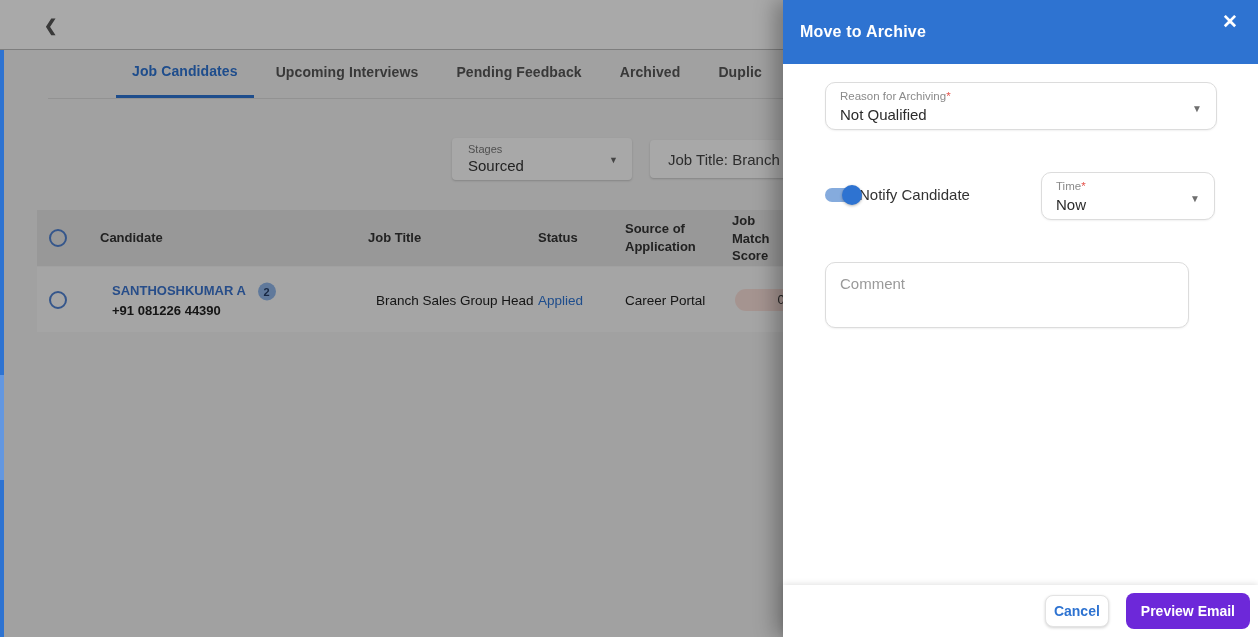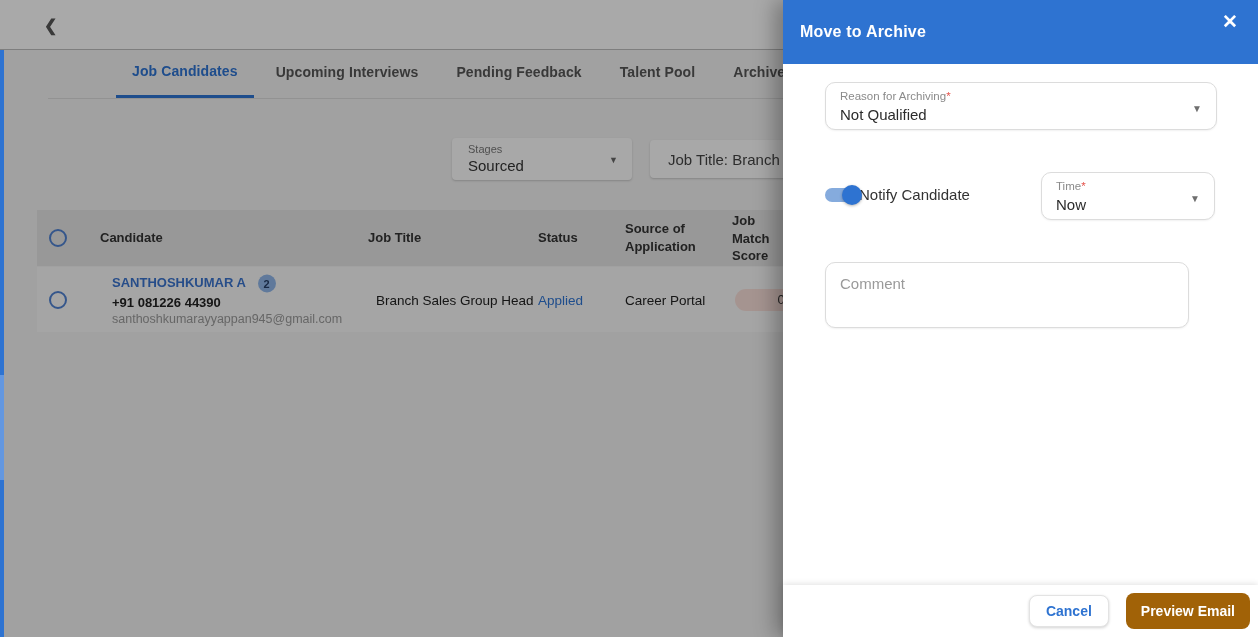--- a/index.html
+++ b/index.html
@@ -64,39 +64,38 @@
   .toggle-row { position:absolute; left:42px; top:186px; display:flex; align-items:center; }
   .toggle { position:relative; width:34px; height:14px; background:#85abdd; border-radius:7px; cursor:pointer; }
   .toggle .knob { position:absolute; right:-3px; top:-3px; width:20px; height:20px; border-radius:50%; background:#2e73d1; box-shadow:0 1px 3px rgba(0,0,0,.3); }
   .toggle-label { font-size:15px; color:#333; }
 
   .comment-box { position:absolute; left:42px; top:262px; width:364px; height:66px; border:1px solid #dcdcdc; border-radius:10px; box-shadow:0 1px 2px rgba(0,0,0,.06); padding:12px 14px; font-family:"Liberation Sans", sans-serif; font-size:15px; color:#333; resize:none; outline:none; }
   .comment-box::placeholder { color:#9a9a9a; }
 
   .dialog-footer { position:absolute; left:0; bottom:0; width:100%; height:52px; background:#fff; box-shadow:0 -1px 6px rgba(0,0,0,.12); display:flex; align-items:center; justify-content:flex-end; gap:17px; padding-right:8px; }
   .btn { font-family:"Liberation Sans", sans-serif; font-size:14px; font-weight:700; border-radius:8px; cursor:pointer; }
-  .btn-cancel { background:#fff; color:#2e73d1; border:1px solid #e3e3e3; box-shadow:0 1px 3px rgba(0,0,0,.18); padding:7px 16px; }
-  .btn-submit { background:#a16207; color:#fff; border:none; padding:10px 15px; }
+  .btn-cancel { background:#fff; color:#2e73d1; border:1px solid #e3e3e3; box-shadow:0 1px 3px rgba(0,0,0,.18); padding:7px 8px; }
+  .btn-submit { background:#6d28d9; color:#fff; border:none; padding:10px 15px; }
 </style>
 </head>
 <body>
 
 <div id="app">
 
   <div class="left-pane">
     <div class="toolbar"></div>
 
     <span class="back-chevron">❮</span>
 
     <div class="tabbar">
       <div class="tabs">
         <div class="tab active">Job Candidates</div>
         <div class="tab">Upcoming Interviews</div>
         <div class="tab">Pending Feedback</div>
-        <div class="tab">Talent Pool</div>
         <div class="tab">Archived</div>
         <div class="tab">Duplic</div>
       </div>
     </div>
 
     <div class="chip chip-stages">
       <span class="chip-label">Stages</span>
       <span class="chip-value">Sourced</span>
       <span class="chip-caret">▼</span>
     </div>
@@ -112,21 +111,20 @@
     </div>
 
     <div class="trow">
       <span class="radio"></span>
       <div class="cell c-candidate">
         <div>
           <span class="cand-name">SANTHOSHKUMAR A</span>
           <span class="cand-badge">2</span>
         </div>
         <div class="cand-phone">+91 081226 44390</div>
-        <div class="cand-email">santhoshkumarayyappan945@gmail.com</div>
       </div>
       <div class="cell c-job">Branch Sales Group Head</div>
       <div class="cell c-status">Applied</div>
       <div class="cell c-source">Career Portal</div>
       <div class="score-pill">0</div>
     </div>
   </div>
 
   <div class="scrim"></div>
   <div class="side-scrollbar">

